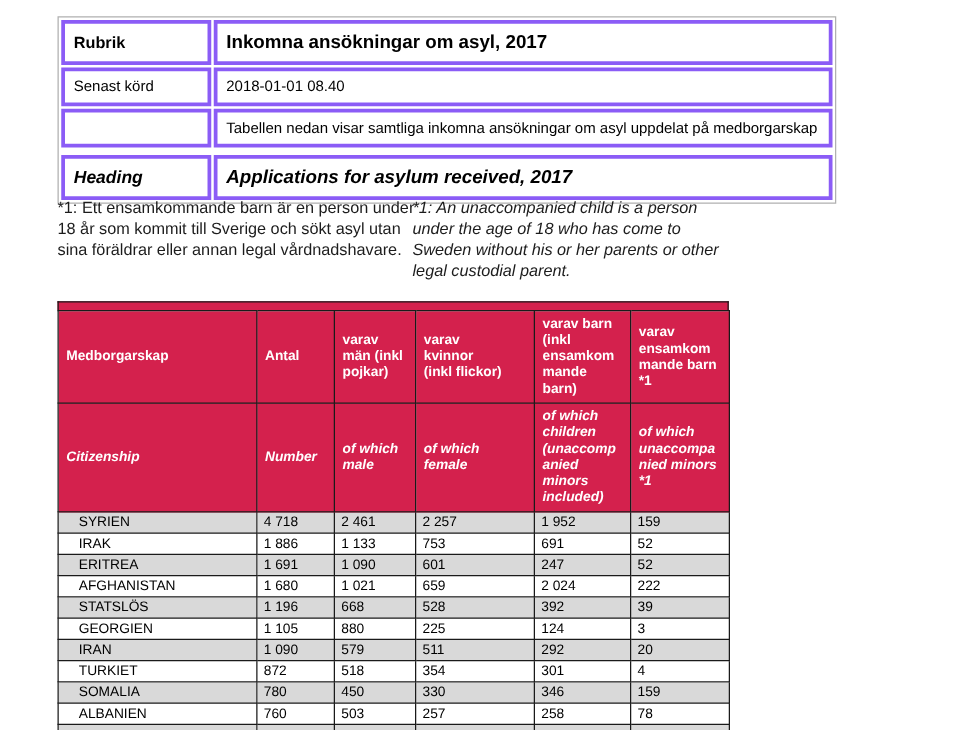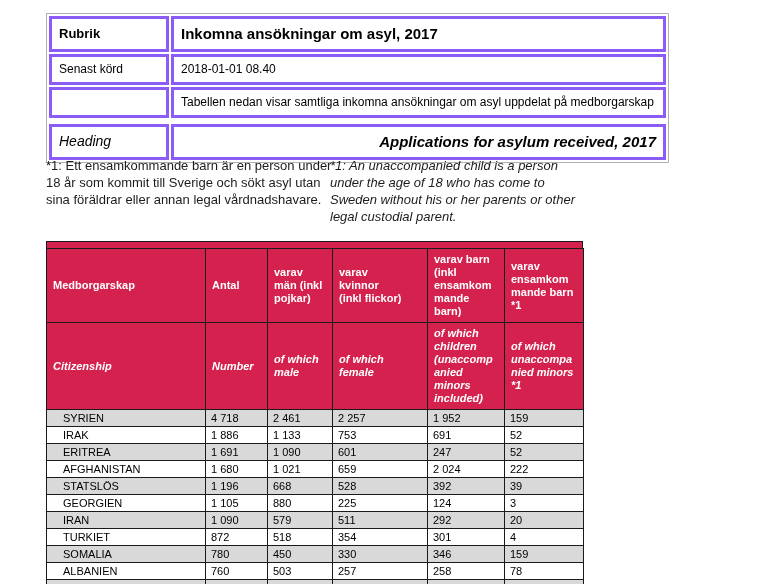--- a/index.html
+++ b/index.html
@@ -9,23 +9,23 @@
 
   
   .meta-wrap { position:absolute; left:46px; top:13px; width:621px;
                border:1px solid #b0b0b0; background:#fff; }
   table.meta { border-collapse:separate; border-spacing:2px; width:100%; table-layout:fixed; }
   table.meta.second { margin-top:2px; }
   .meta td { border:3px solid #8b5cf6; padding:4px 7px; vertical-align:middle;
              font-size:12px; line-height:1.25; overflow:hidden; }
   .meta td.label { width:100px; }
   .meta .lbl-bold  { font-weight:bold; font-size:13px; }
-  .meta .lbl-bi    { font-weight:normal; font-style:italic; font-size:14px; }
+  .meta .lbl-bi    { font-weight:bold; font-style:italic; font-size:14px; }
   .meta .val-title { font-weight:bold; font-size:15px; }
-  .meta .val-bi    { font-weight:bold; font-style:italic; font-size:15px;text-align:right; }
+  .meta .val-bi    { font-weight:bold; font-style:italic; font-size:15px; }
   .meta .val-it    { font-style:italic; }
   .meta .h24 { height:22px; }
   .meta .h20 { height:17px; }
 
   
   .footnote { position:absolute; top:157px; font-size:13px; line-height:1.32; color:#1c1c1c; }
   .footnote.sv { left:46px;  width:292px; }
   .footnote.en { left:330px; width:262px; font-style:italic; }
 
   

